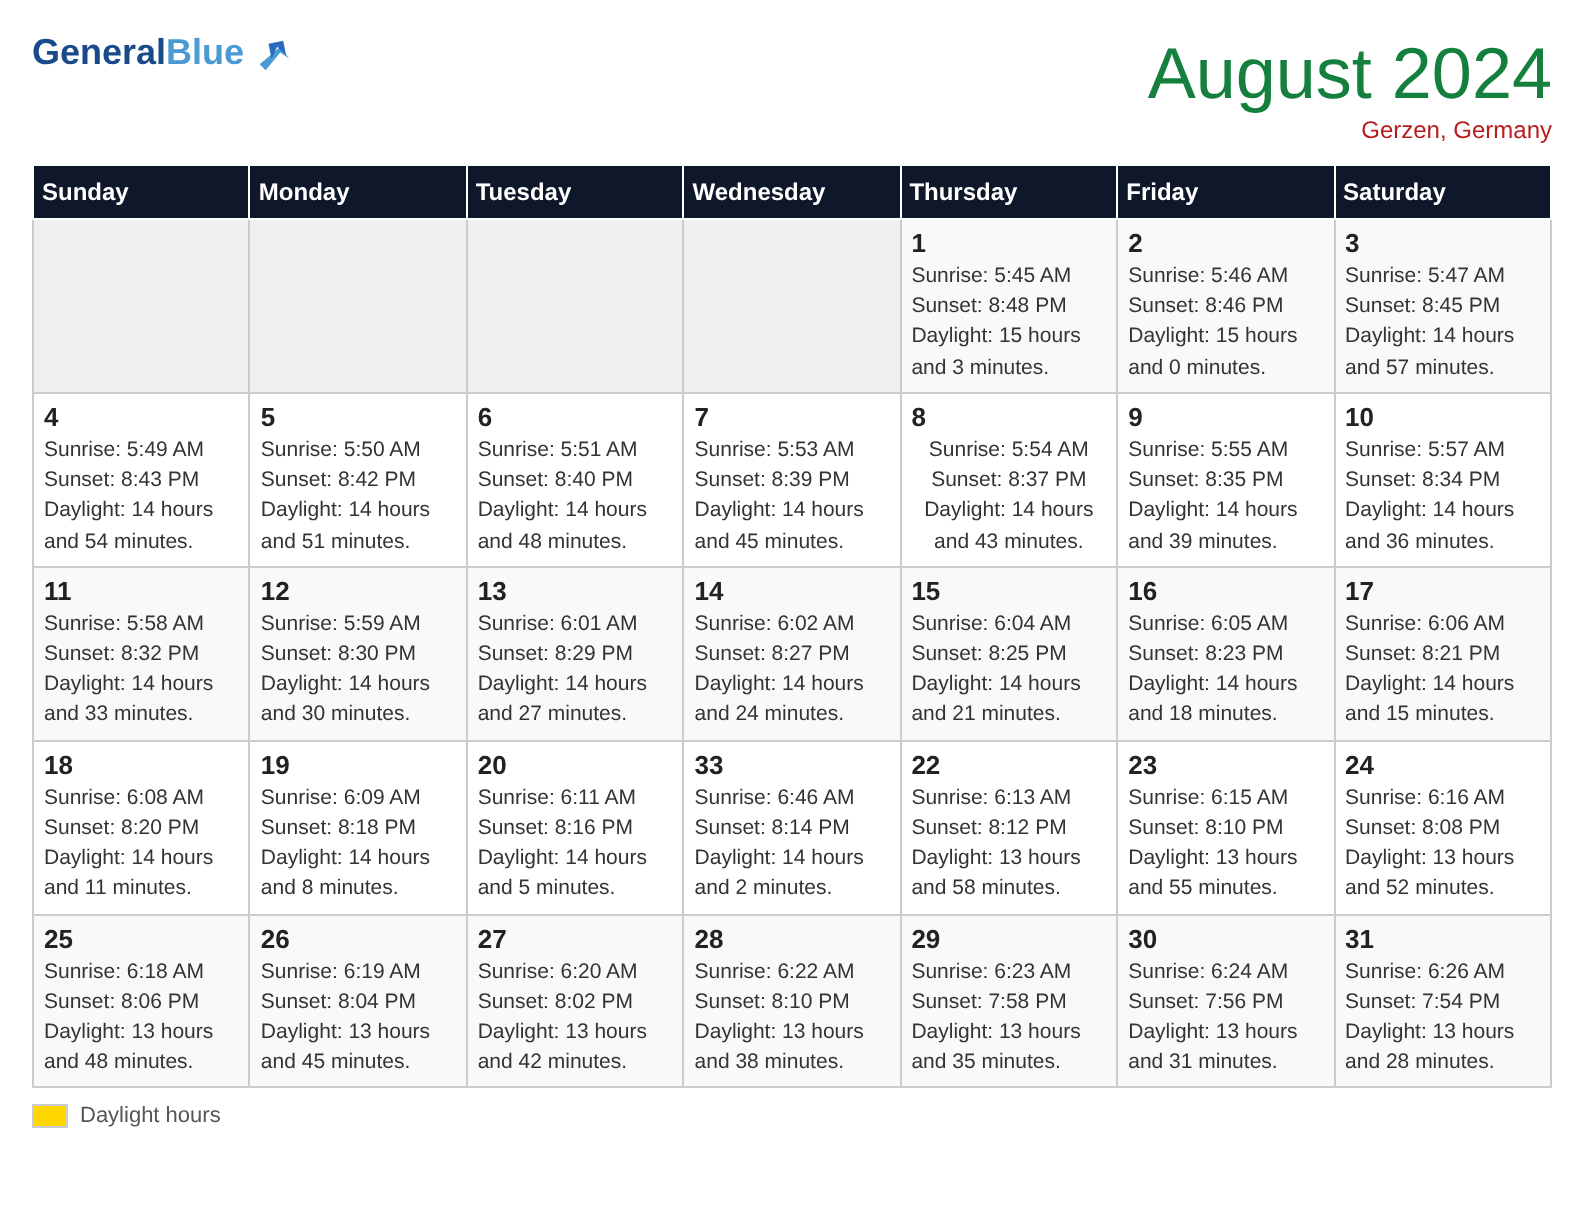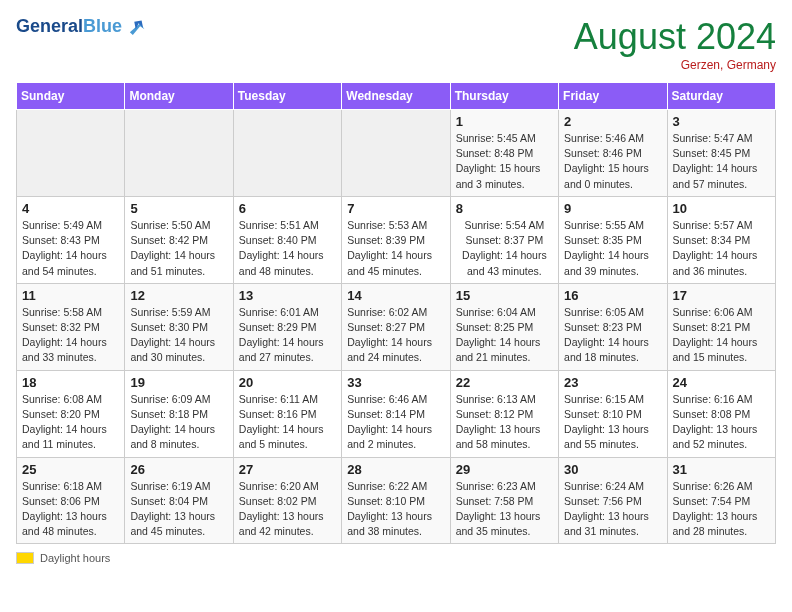--- a/index.html
+++ b/index.html
@@ -45,21 +45,21 @@
     .location-title {
       font-size: 12px;
       color: #b91c1c;
     }
     .calendar {
       width: 100%;
       border-collapse: collapse;
       font-size: 11px;
     }
     .calendar thead tr th {
-      background: #8b5cf6;
+      background: #0f172a;
       color: #fff;
       padding: 6px 4px;
       text-align: left;
       font-weight: bold;
       font-size: 12px;
       border: 1px solid #fff;
     }
     .calendar tbody tr td {
       vertical-align: top;
       padding: 4px 5px;

